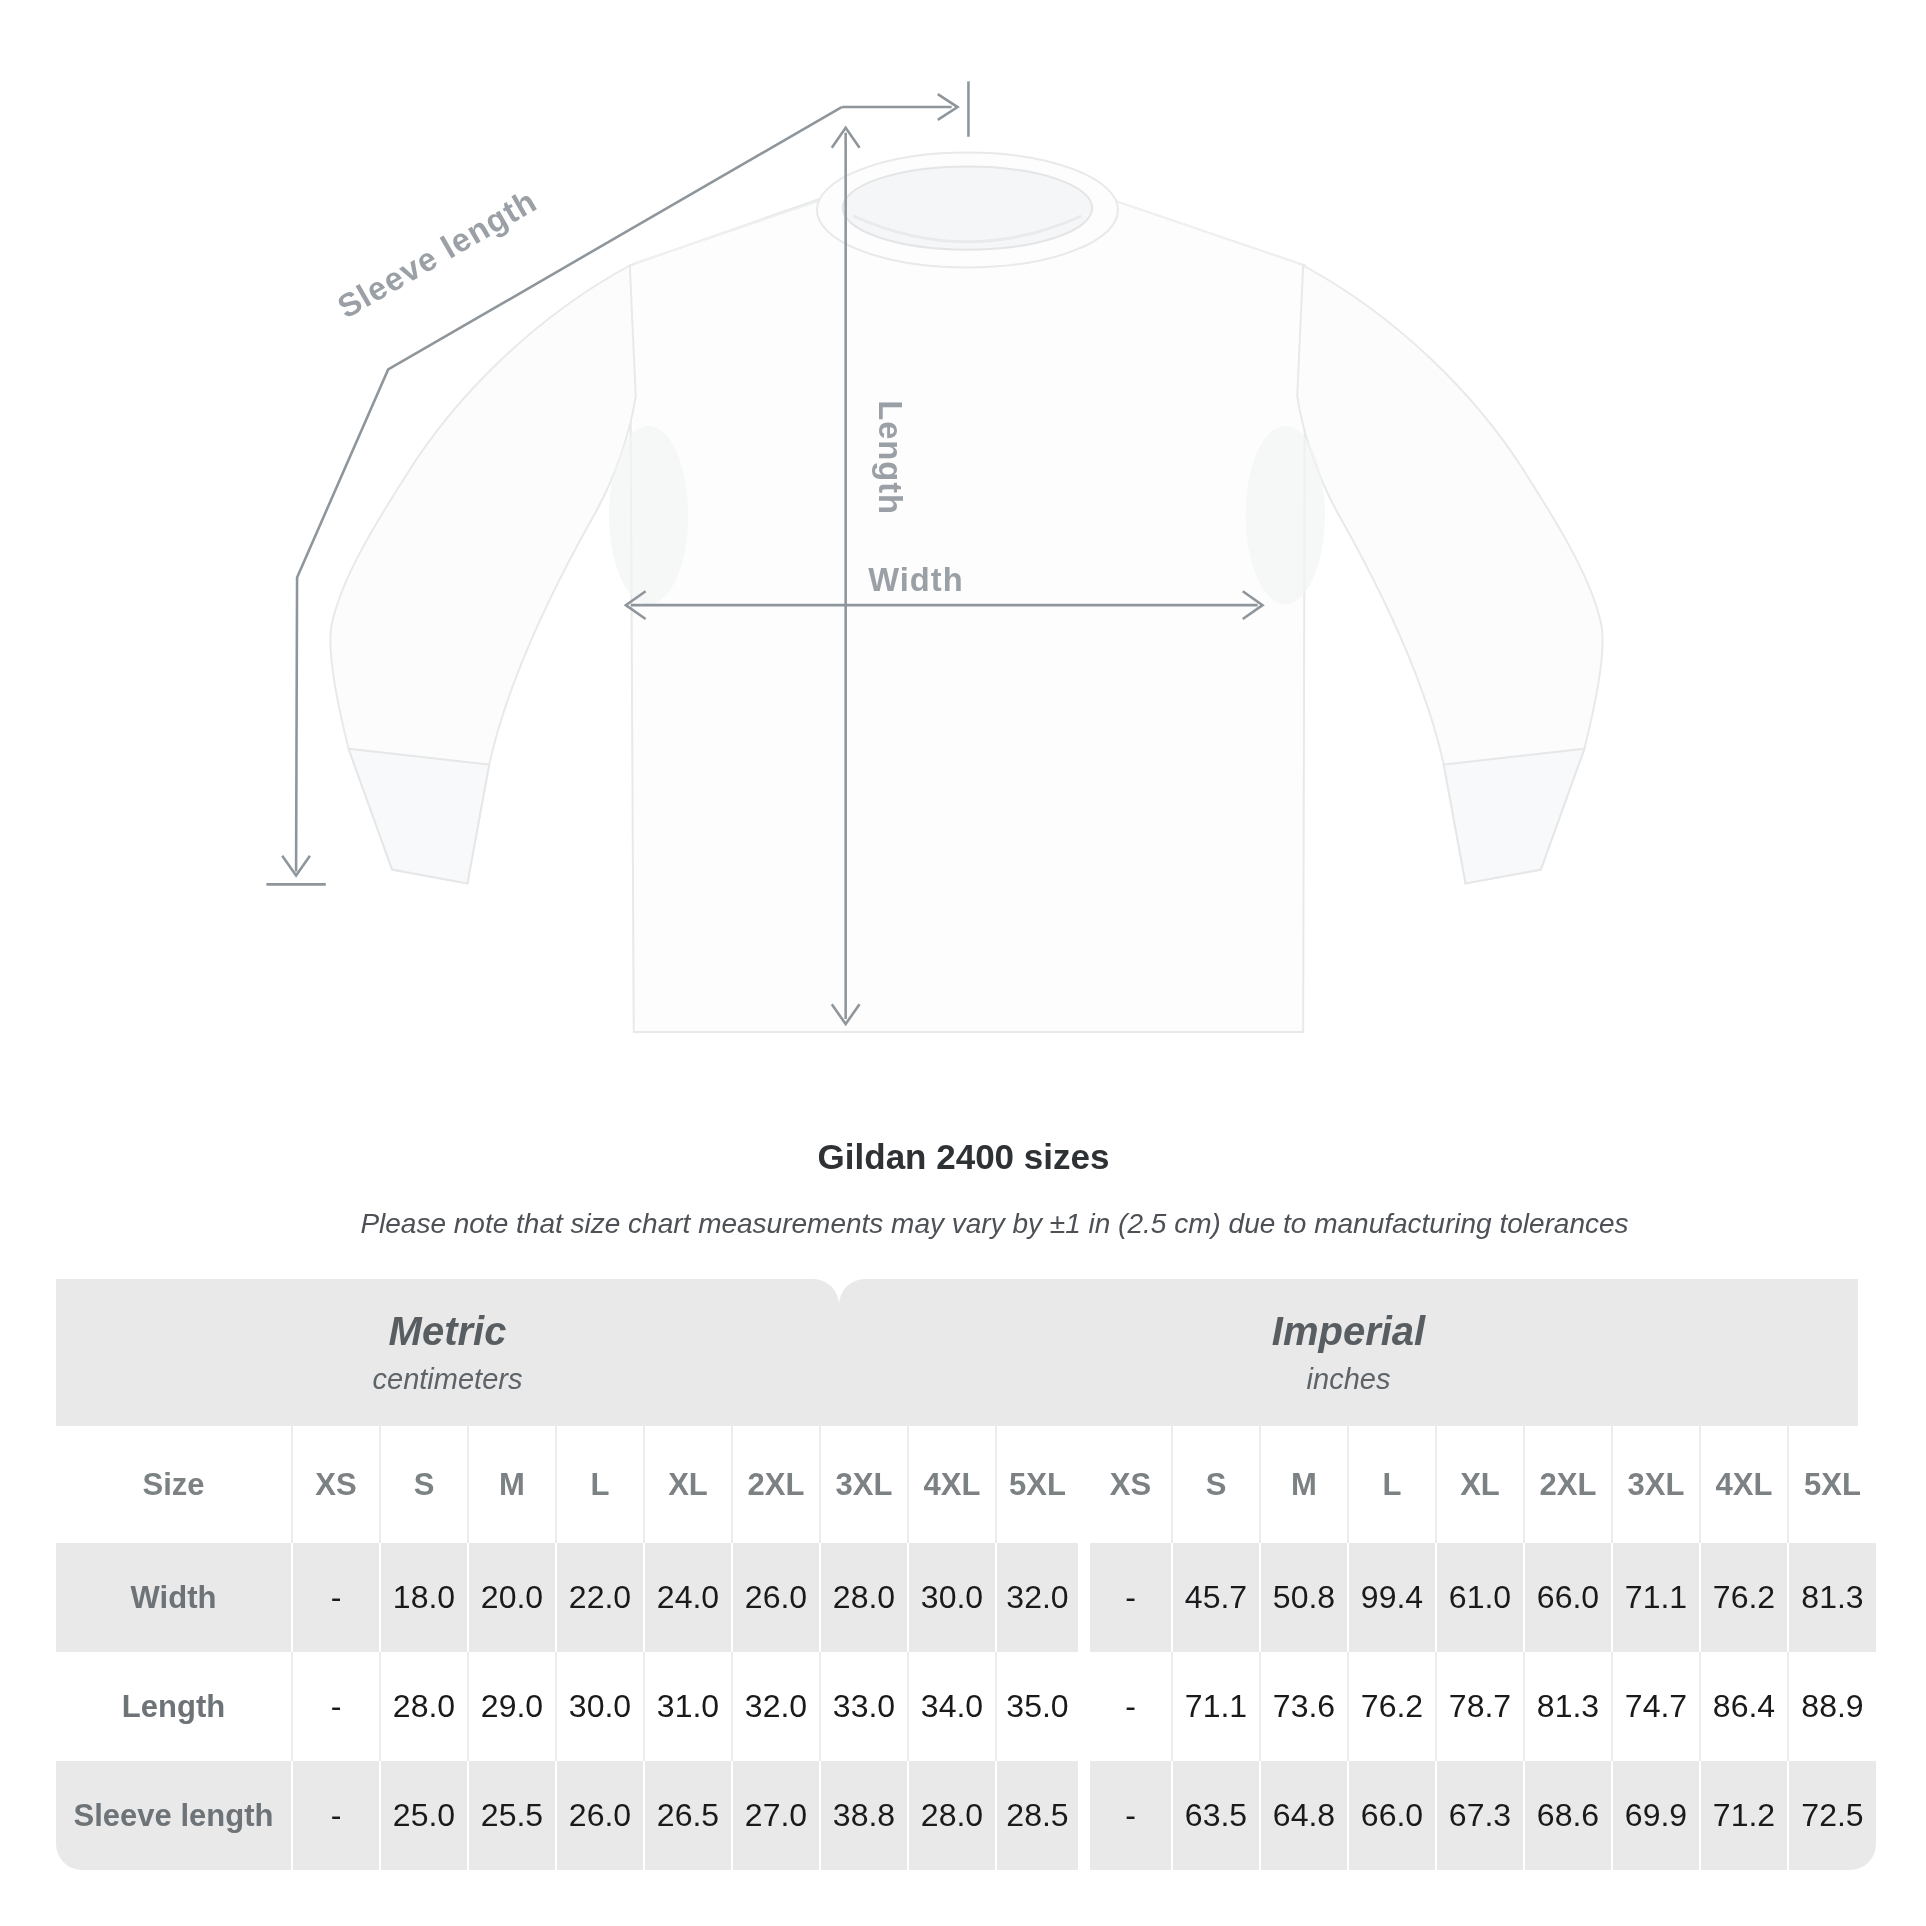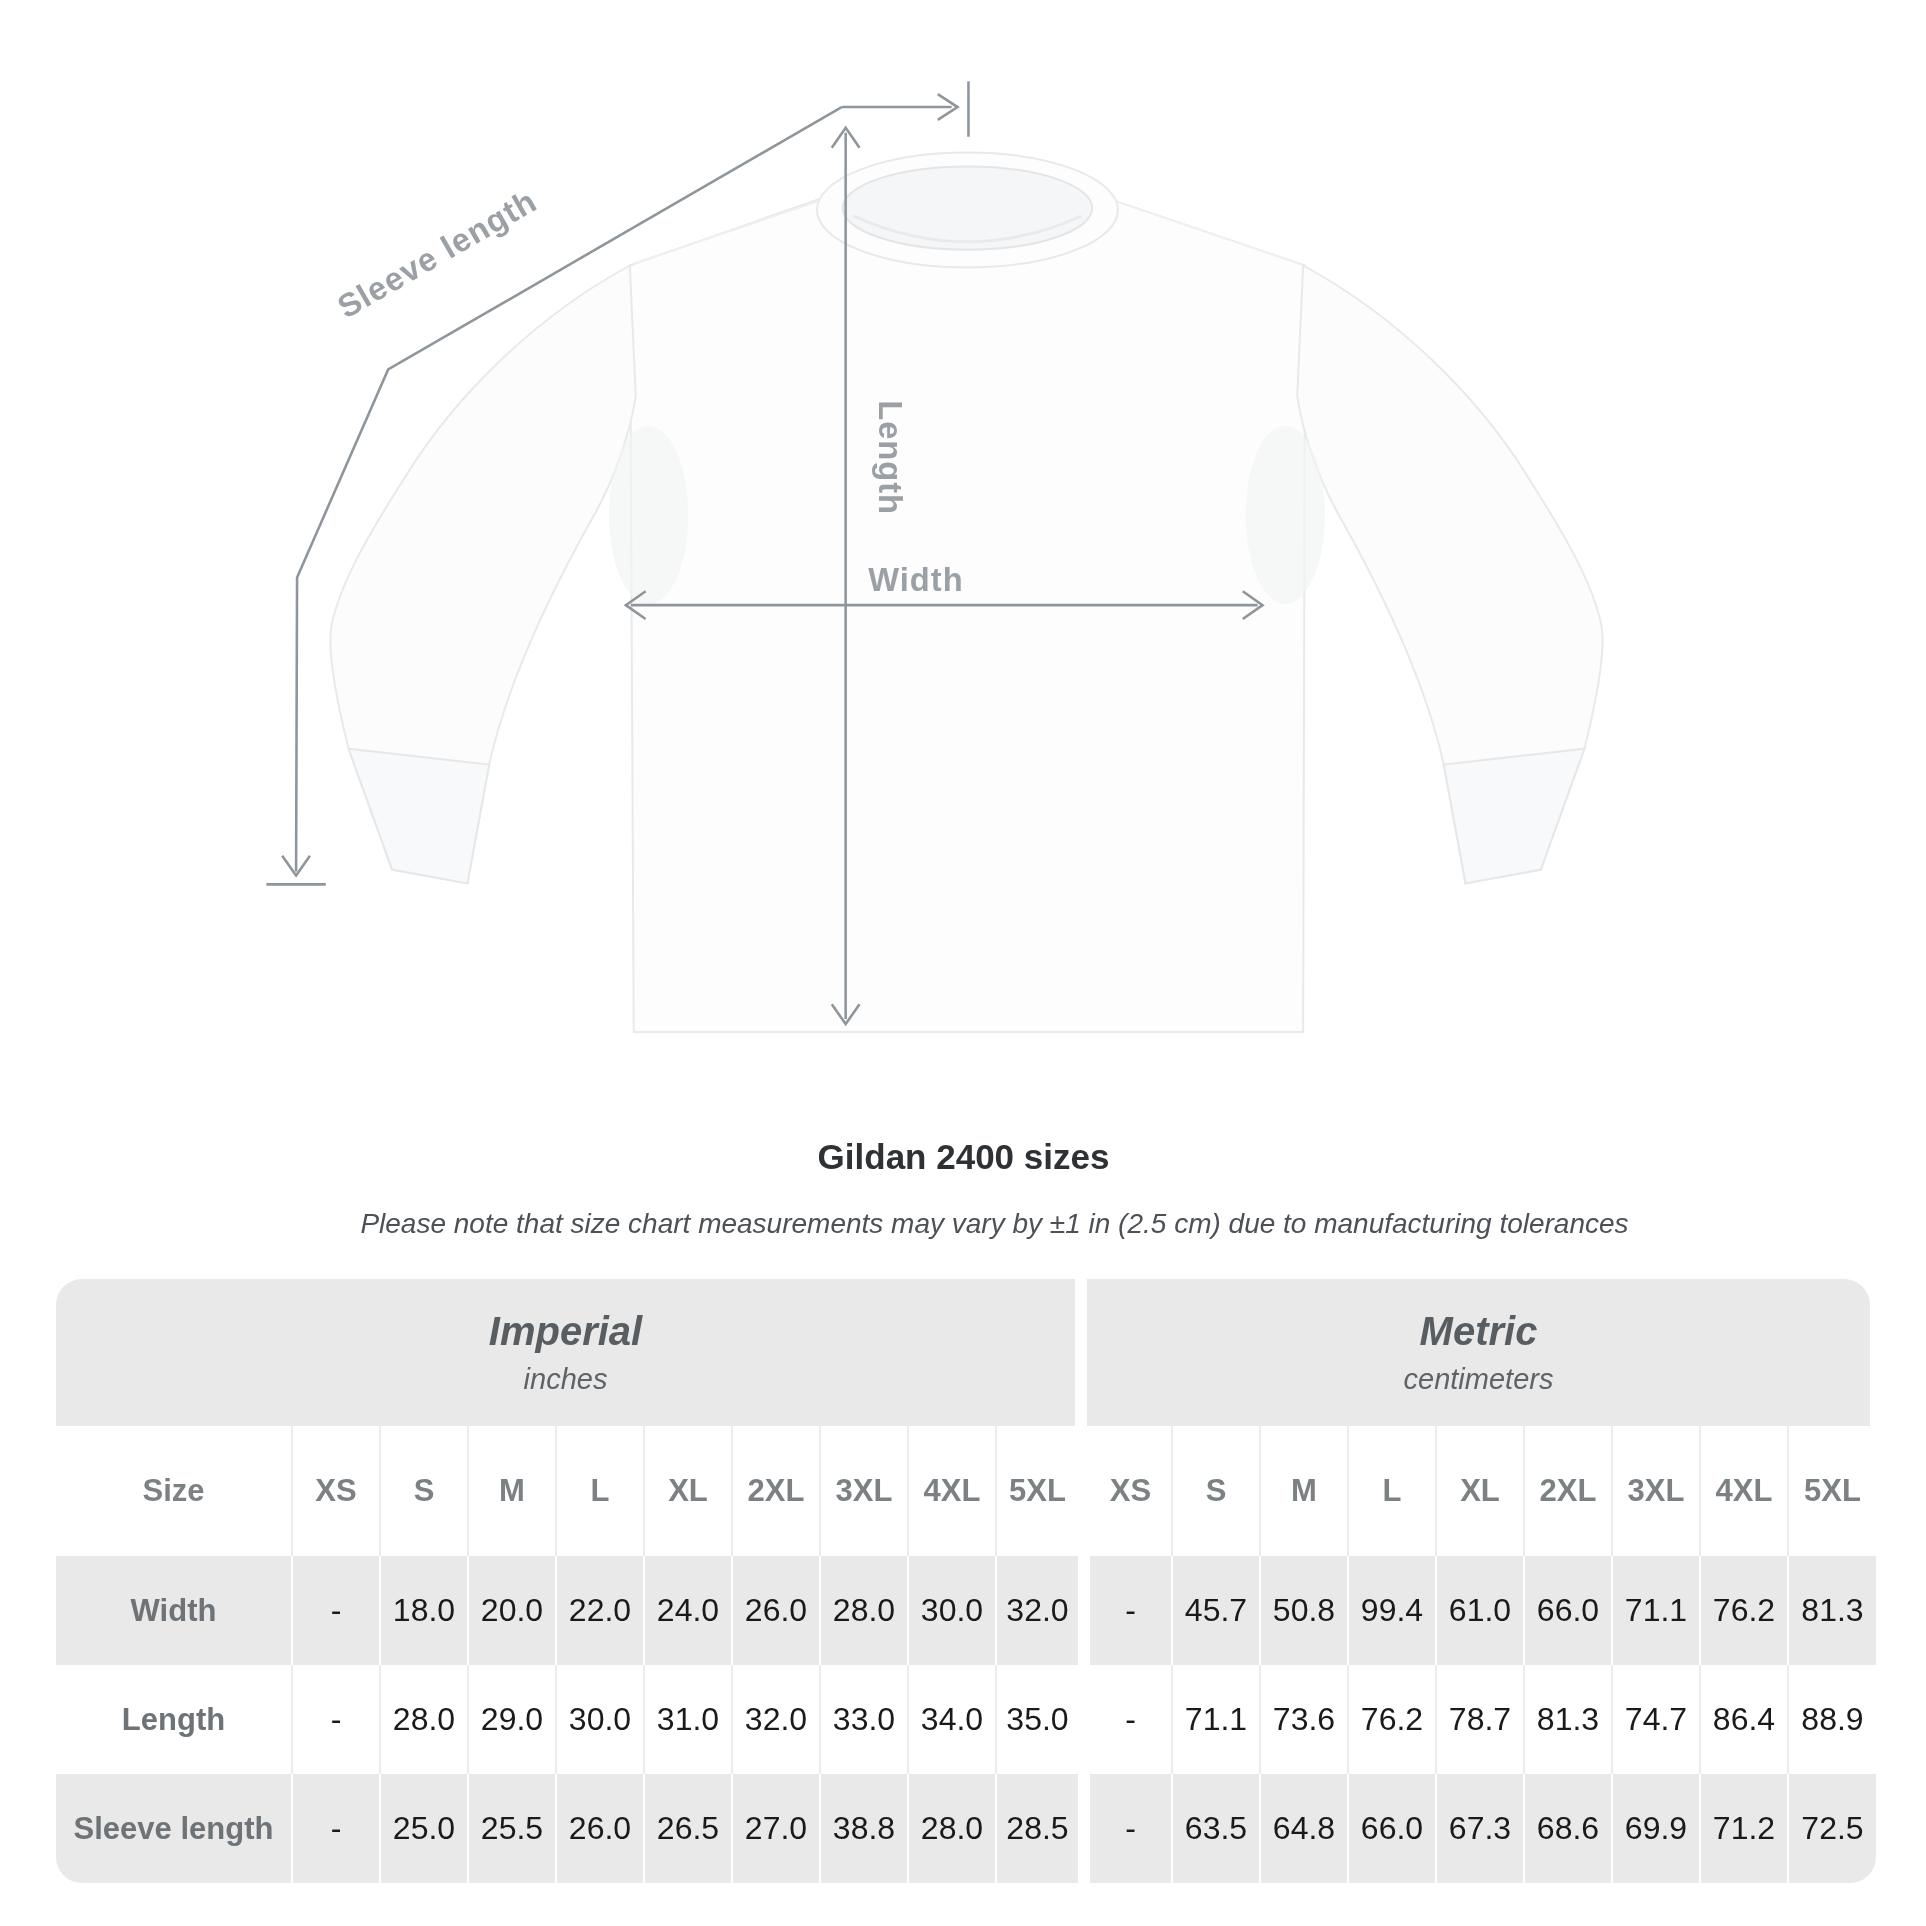--- a/index.html
+++ b/index.html
@@ -20,21 +20,21 @@
   .table-wrap{position:absolute;top:1279px;left:56px;width:1814px;height:593px;}
   .unit-band{display:flex;height:147px;}
   .unit-cell{background:#e9e9ea;display:flex;flex-direction:column;align-items:center;justify-content:center;}
   .unit-cell.imperial{width:1019px;border-right:12px solid #ffffff;border-radius:26px 0 0 0;}
   .unit-cell.metric{flex:1;border-radius:0 26px 0 0;}
   .unit-title{font-size:40px;font-weight:bold;font-style:italic;color:#575d61;line-height:1.1;}
   .unit-sub{font-size:29px;font-style:italic;color:#5d6367;margin-top:10px;}
 
   table.sizes{border-collapse:collapse;table-layout:fixed;width:1814px;}
   table.sizes td{text-align:center;vertical-align:middle;padding:0;}
-  tr.hdr td{height:130px;font-weight:bold;font-size:31px;color:#7c8184;background:#ffffff;}
+  tr.hdr td{height:117px;font-weight:bold;font-size:31px;color:#7c8184;background:#ffffff;}
   tr.data td{height:109px;font-size:32px;color:#1a1a1c;}
   tr.data td.rlabel{font-weight:bold;font-size:31px;color:#6d7377;}
   tr.gray td{background:#e9e9ea;}
   tr.white td{background:#ffffff;}
   
   tr.hdr td + td{border-left:2px solid #ececed;}
   tr.white td + td{border-left:2px solid #ececed;}
   tr.gray td + td{border-left:2px solid #ffffff;}
   td.msplit{border-left-width:12px !important;border-left-color:#ffffff !important;}
   tr.last td:first-child{border-radius:0 0 0 26px;}
@@ -97,27 +97,27 @@
     <text class="meas-label" x="925" y="597" text-anchor="middle">Width</text>
   </g>
 </svg>
 
 <div class="page-title">Gildan 2400 sizes</div>
 <div class="page-subtitle">Please note that size chart measurements may vary by ±1 in (2.5 cm) due to manufacturing tolerances</div>
 
 <div class="table-wrap">
 
   <div class="unit-band">
+    <div class="unit-cell metric">
+      <div class="unit-title">Metric</div>
+      <div class="unit-sub">centimeters</div>
+    </div>
     <div class="unit-cell imperial">
       <div class="unit-title">Imperial</div>
       <div class="unit-sub">inches</div>
-    </div>
-    <div class="unit-cell metric">
-      <div class="unit-title">Metric</div>
-      <div class="unit-sub">centimeters</div>
     </div>
   </div>
 
   <table class="sizes">
     <colgroup>
       <col class="size-col">
       <col class="val-col">
         <col class="val-col">
         <col class="val-col">
         <col class="val-col">

